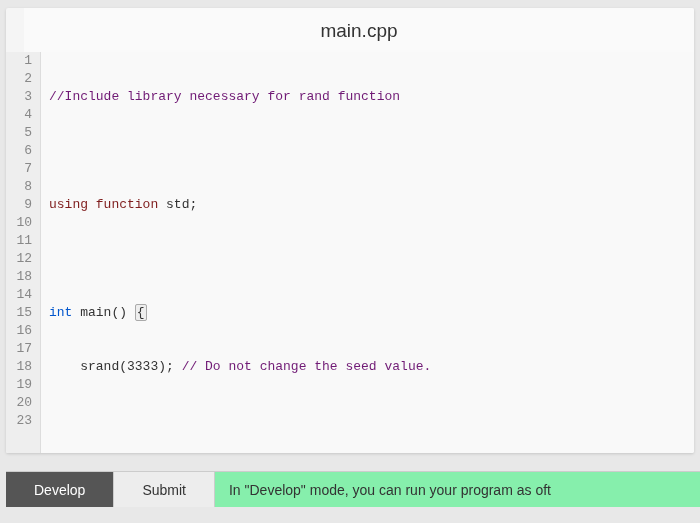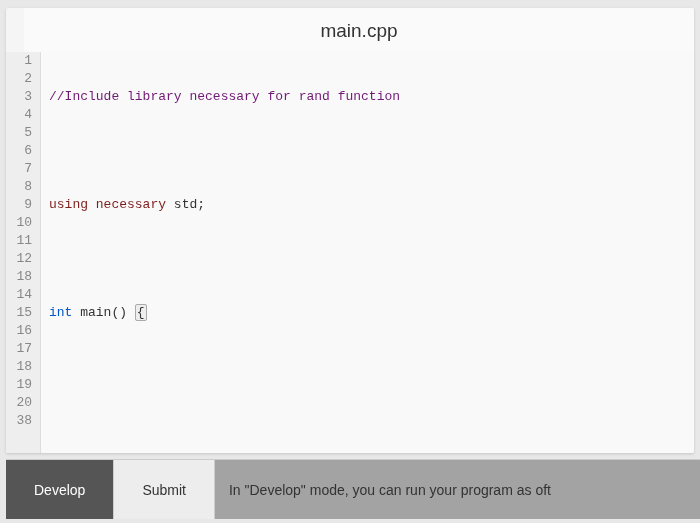--- a/index.html
+++ b/index.html
@@ -56,28 +56,28 @@
     .typ { color: #0055cc; }
     .num { color: #333; }
     .brace-hl {
       border: 1px solid #aaa;
       border-radius: 2px;
       padding: 0 1px;
       background: #eee;
     }
     .bottom-bar {
       position: absolute;
-      bottom: 4px;
+      bottom: 16px;
       left: 6px;
       right: 0;
       display: flex;
       align-items: center;
-      background: #a3a3a3;
+      background: #86efac;
       border-top: 1px solid #ccc;
-      height: 60px;
+      height: 36px;
     }
     .tab {
       padding: 14px 28px;
       font-family: Arial, sans-serif;
       font-size: 14px;
       border-right: 1px solid #ccc;
       cursor: pointer;
       height: 100%;
       display: flex;
       align-items: center;
@@ -119,28 +119,29 @@
       <div>11</div>
       <div>12</div>
       <div>18</div>
       <div>14</div>
       <div>15</div>
       <div>16</div>
       <div>17</div>
       <div>18</div>
       <div>19</div>
       <div>20</div>
-      <div>38</div>
+      <div>23</div>
     </div>
     <div class="code">
       <div><span class="cmt">//Include library necessary for rand function</span></div>
       <div></div>
-      <div><span class="kw">using</span><span class="kw"> necessary</span><span> std;</span></div>
+      <div><span class="kw">using</span><span class="kw"> function</span><span> std;</span></div>
       <div></div>
       <div><span class="typ">int</span><span> main() </span><span class="brace-hl">{</span></div>
+      <div><span>    srand(</span><span class="num">3333</span><span>); </span><span class="cmt">// Do not change the seed value.</span></div>
       
       
       
       
       
       
       
       
       
       

